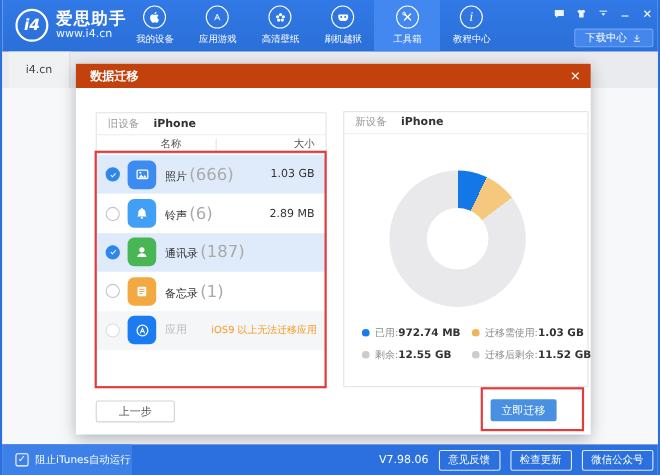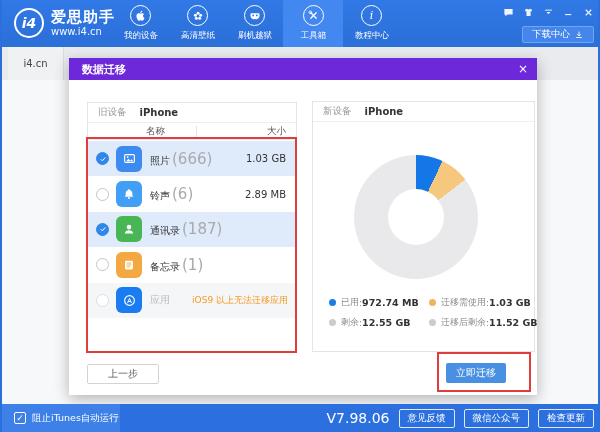--- a/index.html
+++ b/index.html
@@ -38,21 +38,21 @@
   
   .tabstrip { position:absolute; left:0; top:47px; width:600px; height:33px; background:#e9ebee; }
   .tab { position:absolute; left:6px; top:0; width:56px; height:33px; background:#f0f1f3;
          border-right:1px solid #d9dbde; display:flex; align-items:center; justify-content:center;
          font-size:10px; color:#444; cursor:pointer; }
   .page-bg { position:absolute; left:0; top:80px; width:600px; height:324px; background:#f7f8fa; }
 
   
   .dialog { position:absolute; left:67px; top:58px; width:468px; height:337px; background:#fff;
             box-shadow:0 4px 14px rgba(0,0,0,.28); }
-  .dlg-head { position:absolute; left:0; top:0; width:100%; height:22px; background:#6d28d9;
+  .dlg-head { position:absolute; left:0; top:0; width:100%; height:22px; background:#c2410c;
               display:flex; align-items:center; color:#fff; }
   .dlg-title { margin-left:13px; font-size:11px; font-weight:bold; }
   .dlg-close { position:absolute; right:6px; top:3px; width:16px; height:16px; color:#fff;
                display:flex; align-items:center; justify-content:center; font-size:12px; cursor:pointer; }
 
   
   .panel { position:absolute; background:#fff; border:1px solid #e4e4e4; }
   .panel-old { left:18px; top:44px; width:210px; height:250px; }
   .panel-head { height:20px; border-bottom:1px solid #efefef; display:flex; align-items:center; padding-left:10px; }
   .dev-label { color:#999; font-size:9.5px; }
@@ -105,21 +105,21 @@
   .redbox-btn  { left:368px; top:294px; width:94px; height:40px; }
 
   
   .statusbar { position:absolute; left:0; top:404px; width:600px; height:28px; background:#2b70de;
                display:flex; align-items:center; color:#fff; }
   .sb-left { width:118px; height:28px; background:#3d80e8; display:flex; align-items:center; }
   .sb-chk { width:12px; height:12px; border:1px solid #fff; border-radius:2px; margin:0 6px 0 12px;
             display:flex; align-items:center; justify-content:center; font-size:9px; cursor:pointer; }
   .sb-label { font-size:9.5px; }
   .sb-right { margin-left:auto; display:flex; align-items:center; gap:9px; padding-right:8px; }
-  .sb-ver { font-size:14px; }
+  .sb-ver { font-size:10px; }
   .sb-btn { border:1px solid rgba(255,255,255,.85); border-radius:2px; padding:2px 8px;
             font-size:9.5px; cursor:pointer; white-space:nowrap; }
   svg { display:block; }
 </style>
 </head>
 <body>
 
 <div class="app">
 
   <div class="toolbar">
@@ -133,20 +133,28 @@
 
     <div class="nav">
       <div class="nav-item">
         <span class="nav-circle">
           <svg width="13" height="13" viewBox="0 0 16 16" fill="#fff">
               <path d="M11.1 8.6c0-1.5 1.2-2.2 1.3-2.3-.7-1-1.8-1.2-2.2-1.2-.9-.1-1.8.5-2.2.5-.5 0-1.2-.5-2-.5-1 0-2 .6-2.5 1.5-1.1 1.9-.3 4.7.8 6.2.5.8 1.1 1.6 1.9 1.6.8 0 1.1-.5 2-.5s1.2.5 2 .5 1.4-.8 1.9-1.5c.6-.9.8-1.7.8-1.8 0 0-1.6-.6-1.8-2.5z"></path>
               <path d="M9.6 4.1c.4-.5.7-1.2.6-1.9-.6 0-1.3.4-1.8.9-.4.5-.7 1.2-.6 1.9.7 0 1.4-.4 1.8-.9z"></path>
             </svg>
         </span>
         <span class="nav-label">我的设备</span>
+      </div>
+      <div class="nav-item">
+        <span class="nav-circle">
+          <svg width="13" height="13" viewBox="0 0 16 16">
+              <path d="M5.2 11.2L8 4.8l2.8 6.4M6.3 9.1h3.4" stroke="#fff" stroke-width="1.1" fill="none" stroke-linecap="round"></path>
+            </svg>
+        </span>
+        <span class="nav-label">应用游戏</span>
       </div>
       <div class="nav-item">
         <span class="nav-circle">
           <svg width="12" height="12" viewBox="0 0 16 16" fill="#fff">
               <circle cx="8" cy="4.4" r="2"></circle>
               <circle cx="11.5" cy="7" r="2"></circle>
               <circle cx="10.2" cy="11" r="2"></circle>
               <circle cx="5.8" cy="11" r="2"></circle>
               <circle cx="4.5" cy="7" r="2"></circle>
               <circle cx="8" cy="8" r="1.4" fill="#2e74e0"></circle>
@@ -355,18 +363,18 @@
   </div>
 
   <div class="statusbar">
     <div class="sb-left">
       <span class="sb-chk">✓</span>
       <span class="sb-label">阻止iTunes自动运行</span>
     </div>
     <div class="sb-right">
       <span class="sb-ver">V7.98.06</span>
       <span class="sb-btn">意见反馈</span>
+      <span class="sb-btn">检查更新</span>
       <span class="sb-btn">微信公众号</span>
-      <span class="sb-btn">检查更新</span>
     </div>
   </div>
 
 </div>
 
 </body></html>

